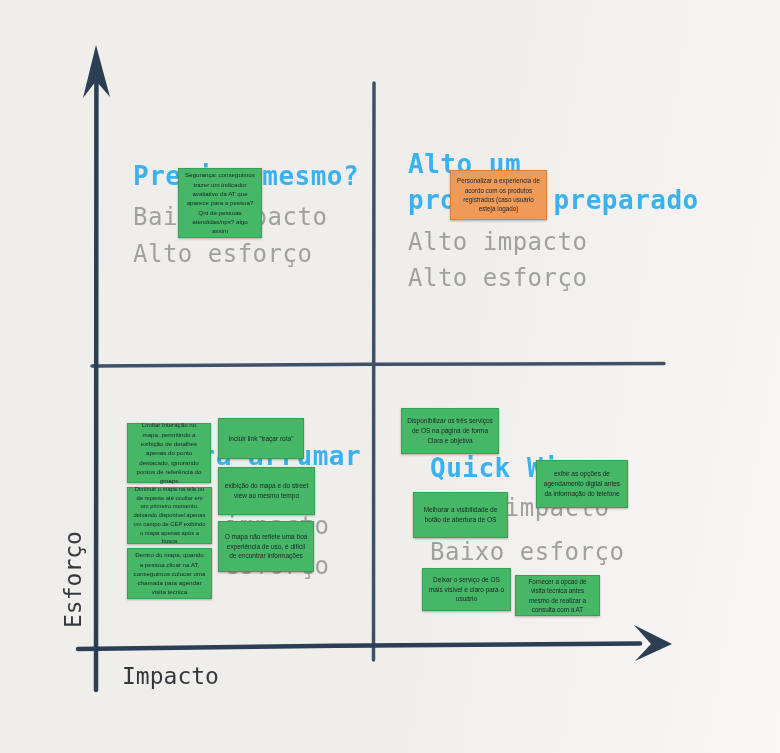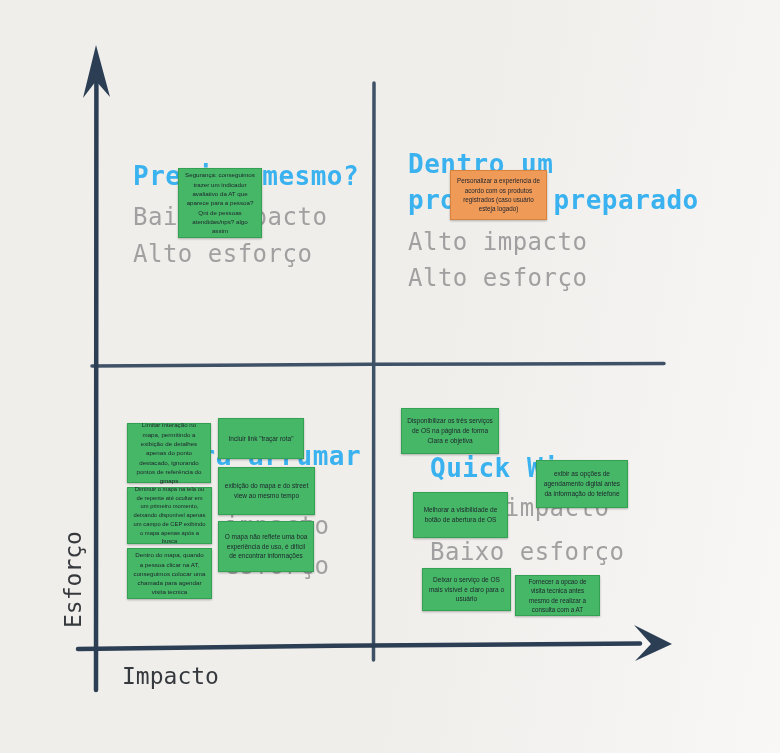--- a/index.html
+++ b/index.html
@@ -74,21 +74,21 @@
     <polygon points="672,644 634,625 651,644 635,661" fill="#2c3e54"></polygon>
   </svg>
 
   <div id="y-axis-label" class="axis-label">Esforço</div>
   <div id="x-axis-label" class="axis-label">Impacto</div>
 
   <div id="tl-title" class="qtitle">Precisa mesmo?</div>
   <div id="tl-l1" class="qlabel">Baixo impacto</div>
   <div id="tl-l2" class="qlabel">Alto esforço</div>
 
-  <div id="tr-t1" class="qtitle">Dentro um</div>
+  <div id="tr-t1" class="qtitle">Alto um</div>
   <div id="tr-t2" class="qtitle">problema preparado</div>
   <div id="tr-l1" class="qlabel">Alto impacto</div>
   <div id="tr-l2" class="qlabel">Alto esforço</div>
 
   <div id="bl-title" class="qtitle">Dá pra arrumar</div>
   <div id="bl-l1" class="qlabel">Baixo impacto</div>
   <div id="bl-l2" class="qlabel">Baixo esforço</div>
 
   <div id="br-title" class="qtitle">Quick Wins</div>
   <div id="br-l1" class="qlabel">Alto impacto</div>

